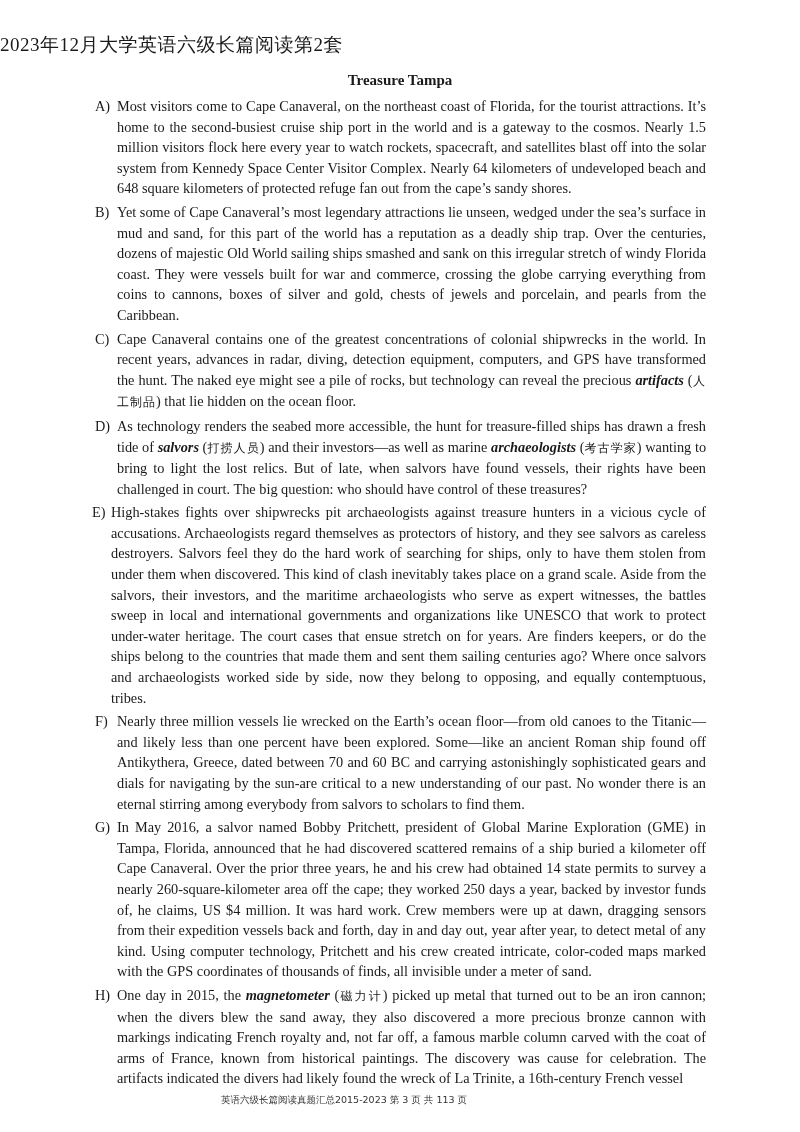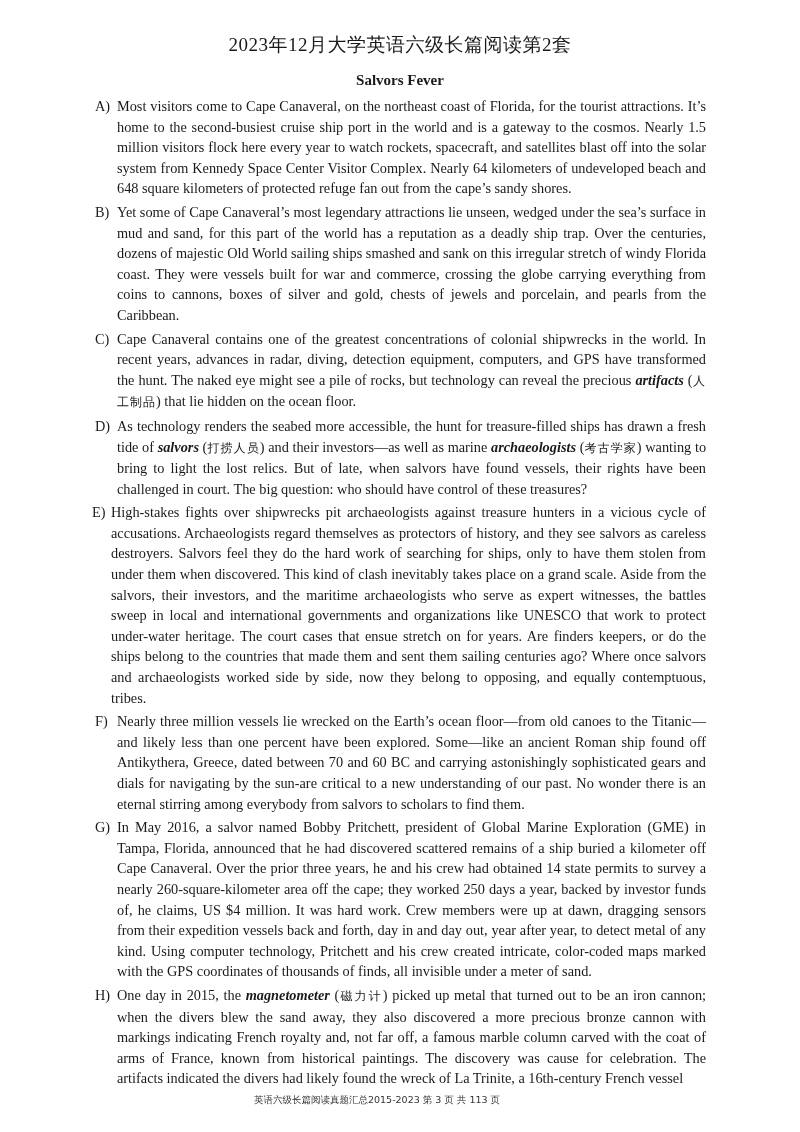--- a/index.html
+++ b/index.html
@@ -1,31 +1,31 @@
 <!DOCTYPE html>
 <html><head>
 <meta charset="utf-8">
 <style>
   html, body { margin: 0; padding: 0; background: #ffffff; }
   body { width: 800px; height: 1132px; position: relative; overflow: hidden; color: #1a1a1a; font-family: "Liberation Serif", "DejaVu Serif", serif; }
-  .page-title { position: absolute; top: 32px; left: 0; width: 800px; text-align: center; font-size: 19px; letter-spacing: 0.5px; }
+  .page-title { position: absolute; top: 32px; left: 0; width: 800px; font-size: 19px; letter-spacing: 0.5px; }
   .article-title { position: absolute; top: 72px; left: 0; width: 800px; text-align: center; font-size: 15px; font-weight: bold; }
   .body { position: absolute; top: 96px; left: 95px; width: 611px; }
   .para { position: relative; padding-left: 22px; font-size: 14.3px; line-height: 20.6px; text-align: justify; margin-bottom: 3px; }
   .para .letter { position: absolute; left: 0; top: 0; }
   .para.shifted { margin-left: -3px; padding-left: 19px; }
   .para .text em { font-style: italic; font-weight: bold; }
   .cn { font-family: "DejaVu Serif", serif; font-size: 12px; letter-spacing: 1px; }
-  .footer { position: absolute; top: 1094px; left: 0; width: 688px; text-align: center; font-family: "DejaVu Sans", sans-serif; font-size: 9.5px; color: #333; padding-left: 33px; }
+  .footer { position: absolute; top: 1094px; left: 0; width: 688px; text-align: center; font-family: "DejaVu Sans", sans-serif; font-size: 9.5px; color: #333; }
 </style>
 </head>
 <body>
 
 <div class="page-title">2023年12月大学英语六级长篇阅读第2套</div>
-<div class="article-title">Salvors Fever</div>
+<div class="article-title">Treasure Tampa</div>
 
 <div class="body" id="article-body">
     <div class="para"><span class="letter">A)</span><span class="text"><span>Most visitors come to Cape Canaveral, on the northeast coast of Florida, for the tourist attractions. It’s home to the second-busiest cruise ship port in the world and is a gateway to the cosmos. Nearly 1.5 million visitors flock here every year to watch rockets, spacecraft, and satellites blast off into the solar system from Kennedy Space Center Visitor Complex. Nearly 64 kilometers of undeveloped beach and 648 square kilometers of protected refuge fan out from the cape’s sandy shores.</span></span></div>
     <div class="para"><span class="letter">B)</span><span class="text"><span>Yet some of Cape Canaveral’s most legendary attractions lie unseen, wedged under the sea’s surface in mud and sand, for this part of the world has a reputation as a deadly ship trap. Over the centuries, dozens of majestic Old World sailing ships smashed and sank on this irregular stretch of windy Florida coast. They were vessels built for war and commerce, crossing the globe carrying everything from coins to cannons, boxes of silver and gold, chests of jewels and porcelain, and pearls from the Caribbean.</span></span></div>
     <div class="para"><span class="letter">C)</span><span class="text"><span>Cape Canaveral contains one of the greatest concentrations of colonial shipwrecks in the world. In recent years, advances in radar, diving, detection equipment, computers, and GPS have transformed the hunt. The naked eye might see a pile of rocks, but technology can reveal the precious </span><em>artifacts</em><span> (</span><span class="cn">人工制品</span><span>) that lie hidden on the ocean floor.</span></span></div>
     <div class="para"><span class="letter">D)</span><span class="text"><span>As technology renders the seabed more accessible, the hunt for treasure-filled ships has drawn a fresh tide of </span><em>salvors</em><span> (</span><span class="cn">打捞人员</span><span>) and their investors—as well as marine </span><em>archaeologists</em><span> (</span><span class="cn">考古学家</span><span>) wanting to bring to light the lost relics. But of late, when salvors have found vessels, their rights have been challenged in court. The big question: who should have control of these treasures?</span></span></div>
     <div class="para shifted"><span class="letter">E)</span><span class="text"><span>High-stakes fights over shipwrecks pit archaeologists against treasure hunters in a vicious cycle of accusations. Archaeologists regard themselves as protectors of history, and they see salvors as careless destroyers. Salvors feel they do the hard work of searching for ships, only to have them stolen from under them when discovered. This kind of clash inevitably takes place on a grand scale. Aside from the salvors, their investors, and the maritime archaeologists who serve as expert witnesses, the battles sweep in local and international governments and organizations like UNESCO that work to protect under-water heritage. The court cases that ensue stretch on for years. Are finders keepers, or do the ships belong to the countries that made them and sent them sailing centuries ago? Where once salvors and archaeologists worked side by side, now they belong to opposing, and equally contemptuous, tribes.</span></span></div>
     <div class="para"><span class="letter">F)</span><span class="text"><span>Nearly three million vessels lie wrecked on the Earth’s ocean floor—from old canoes to the Titanic—and likely less than one percent have been explored. Some—like an ancient Roman ship found off Antikythera, Greece, dated between 70 and 60 BC and carrying astonishingly sophisticated gears and dials for navigating by the sun-are critical to a new understanding of our past. No wonder there is an eternal stirring among everybody from salvors to scholars to find them.</span></span></div>
     <div class="para"><span class="letter">G)</span><span class="text"><span>In May 2016, a salvor named Bobby Pritchett, president of Global Marine Exploration (GME) in Tampa, Florida, announced that he had discovered scattered remains of a ship buried a kilometer off Cape Canaveral. Over the prior three years, he and his crew had obtained 14 state permits to survey a nearly 260-square-kilometer area off the cape; they worked 250 days a year, backed by investor funds of, he claims, US $4 million. It was hard work. Crew members were up at dawn, dragging sensors from their expedition vessels back and forth, day in and day out, year after year, to detect metal of any kind. Using computer technology, Pritchett and his crew created intricate, color-coded maps marked with the GPS coordinates of thousands of finds, all invisible under a meter of sand.</span></span></div>
     <div class="para"><span class="letter">H)</span><span class="text"><span>One day in 2015, the </span><em>magnetometer</em><span> (</span><span class="cn">磁力计</span><span>) picked up metal that turned out to be an iron cannon; when the divers blew the sand away, they also discovered a more precious bronze cannon with markings indicating French royalty and, not far off, a famous marble column carved with the coat of arms of France, known from historical paintings. The discovery was cause for celebration. The artifacts indicated the divers had likely found the wreck of La Trinite, a 16th-century French vessel</span></span></div>

